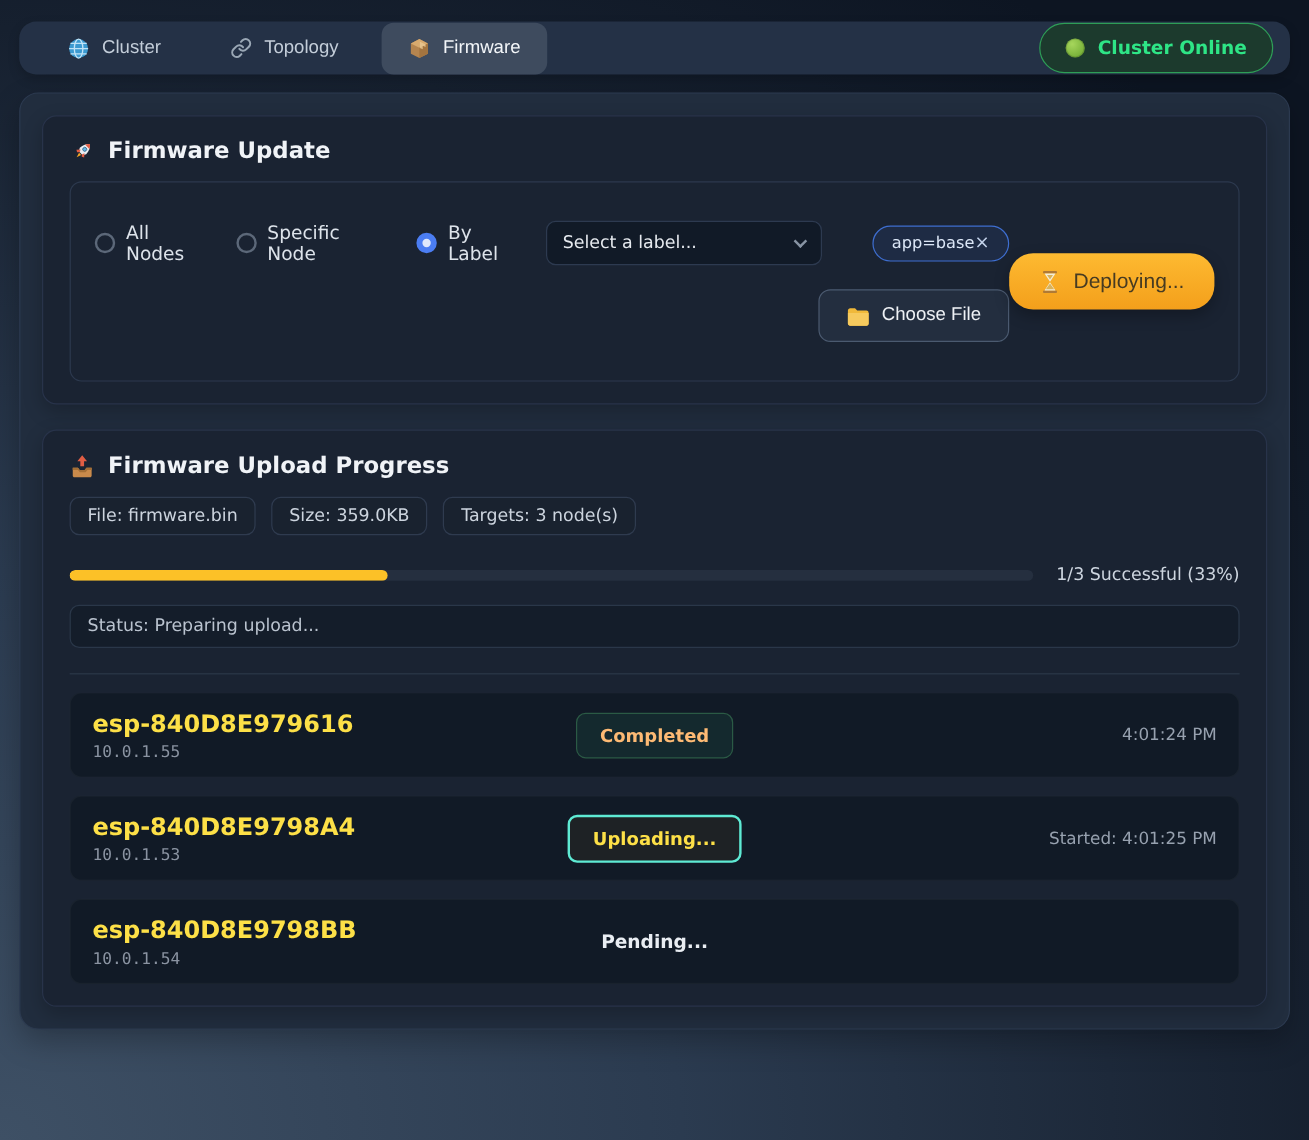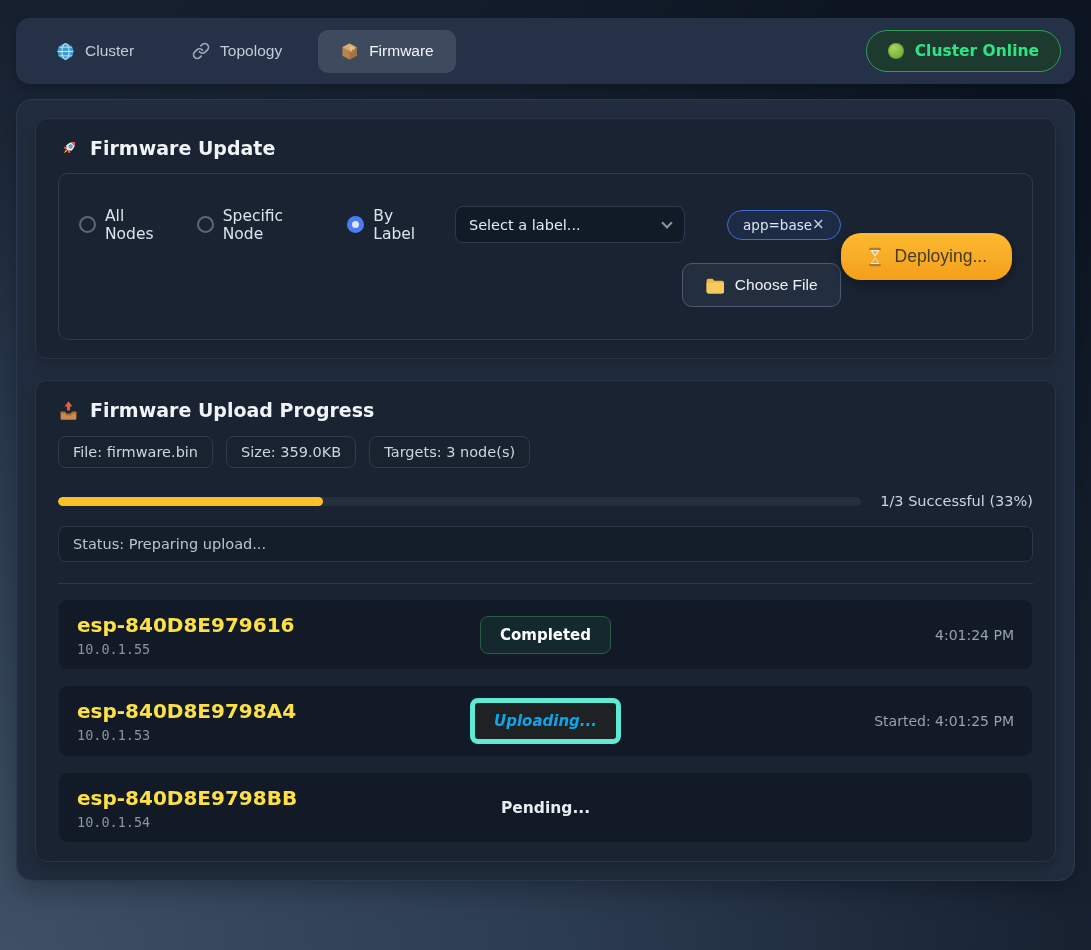--- a/index.html
+++ b/index.html
@@ -4,21 +4,21 @@
 <style>
   * { box-sizing: border-box; margin: 0; padding: 0; }
   html, body { width: 1091px; height: 950px; overflow: hidden; }
   body {
     font-family: "DejaVu Sans", "Liberation Sans", sans-serif;
     background: radial-gradient(130% 125% at 0% 100%, #3e5065 0%, #2b3b50 40%, #16202f 78%, #0d1522 100%);
     color: #e6eaef;
   }
   .nav {
     margin: 18px 16px 0;
-    height: 66px;
+    height: 44px;
     border-radius: 14px;
     background: #243146;
     display: flex;
     align-items: center;
     padding: 0 14px 0 18px;
     box-shadow: 0 4px 10px rgba(0,0,0,0.18);
     justify-content: flex-end;
   }
   .tabs { display: flex; align-items: center; gap: 14px; }
   .tab {
@@ -131,22 +131,22 @@
   .node-list { margin-top: 9px; }
   .node-row {
     display: grid; grid-template-columns: 1fr auto 1fr; align-items: center;
     background: #111a26; border: 1px solid rgba(255,255,255,0.035); border-radius: 10px;
     padding: 12px 18px; min-height: 71px; margin-top: 15px;
   }
   .node-name { font-size: 20px; font-weight: 700; color: #fde047; }
   .node-ip { margin-top: 4px; font-family: "DejaVu Sans Mono", "Liberation Mono", monospace; font-size: 13.5px; color: #8a93a1; }
   .node-time { text-align: right; color: #97a1af; font-size: 14px; }
   .badge { border-radius: 8px; padding: 9px 19px; font-weight: 700; font-size: 15px; }
-  .badge.completed { color: #ffffff; background: rgba(46,160,103,0.12); border: 1px solid #2b5a45; }
-  .badge.uploading { color: #0ea5e9; background: rgba(150,110,30,0.10); border: 5px solid #5eead4; font-style: italic; }
+  .badge.completed { color: #fdba74; background: rgba(46,160,103,0.12); border: 1px solid #2b5a45; }
+  .badge.uploading { color: #fde047; background: rgba(150,110,30,0.10); border: 2px solid #5eead4; }
   .badge.pending { color: #e9edf2; font-size: 15.5px; padding: 9px 4px; text-align: right; }
   .icon { display: inline-flex; flex: 0 0 auto; }
 </style>
 </head>
 <body>
 
 <nav class="nav">
   <div class="tabs">
     <button class="tab">
       <span class="icon">

